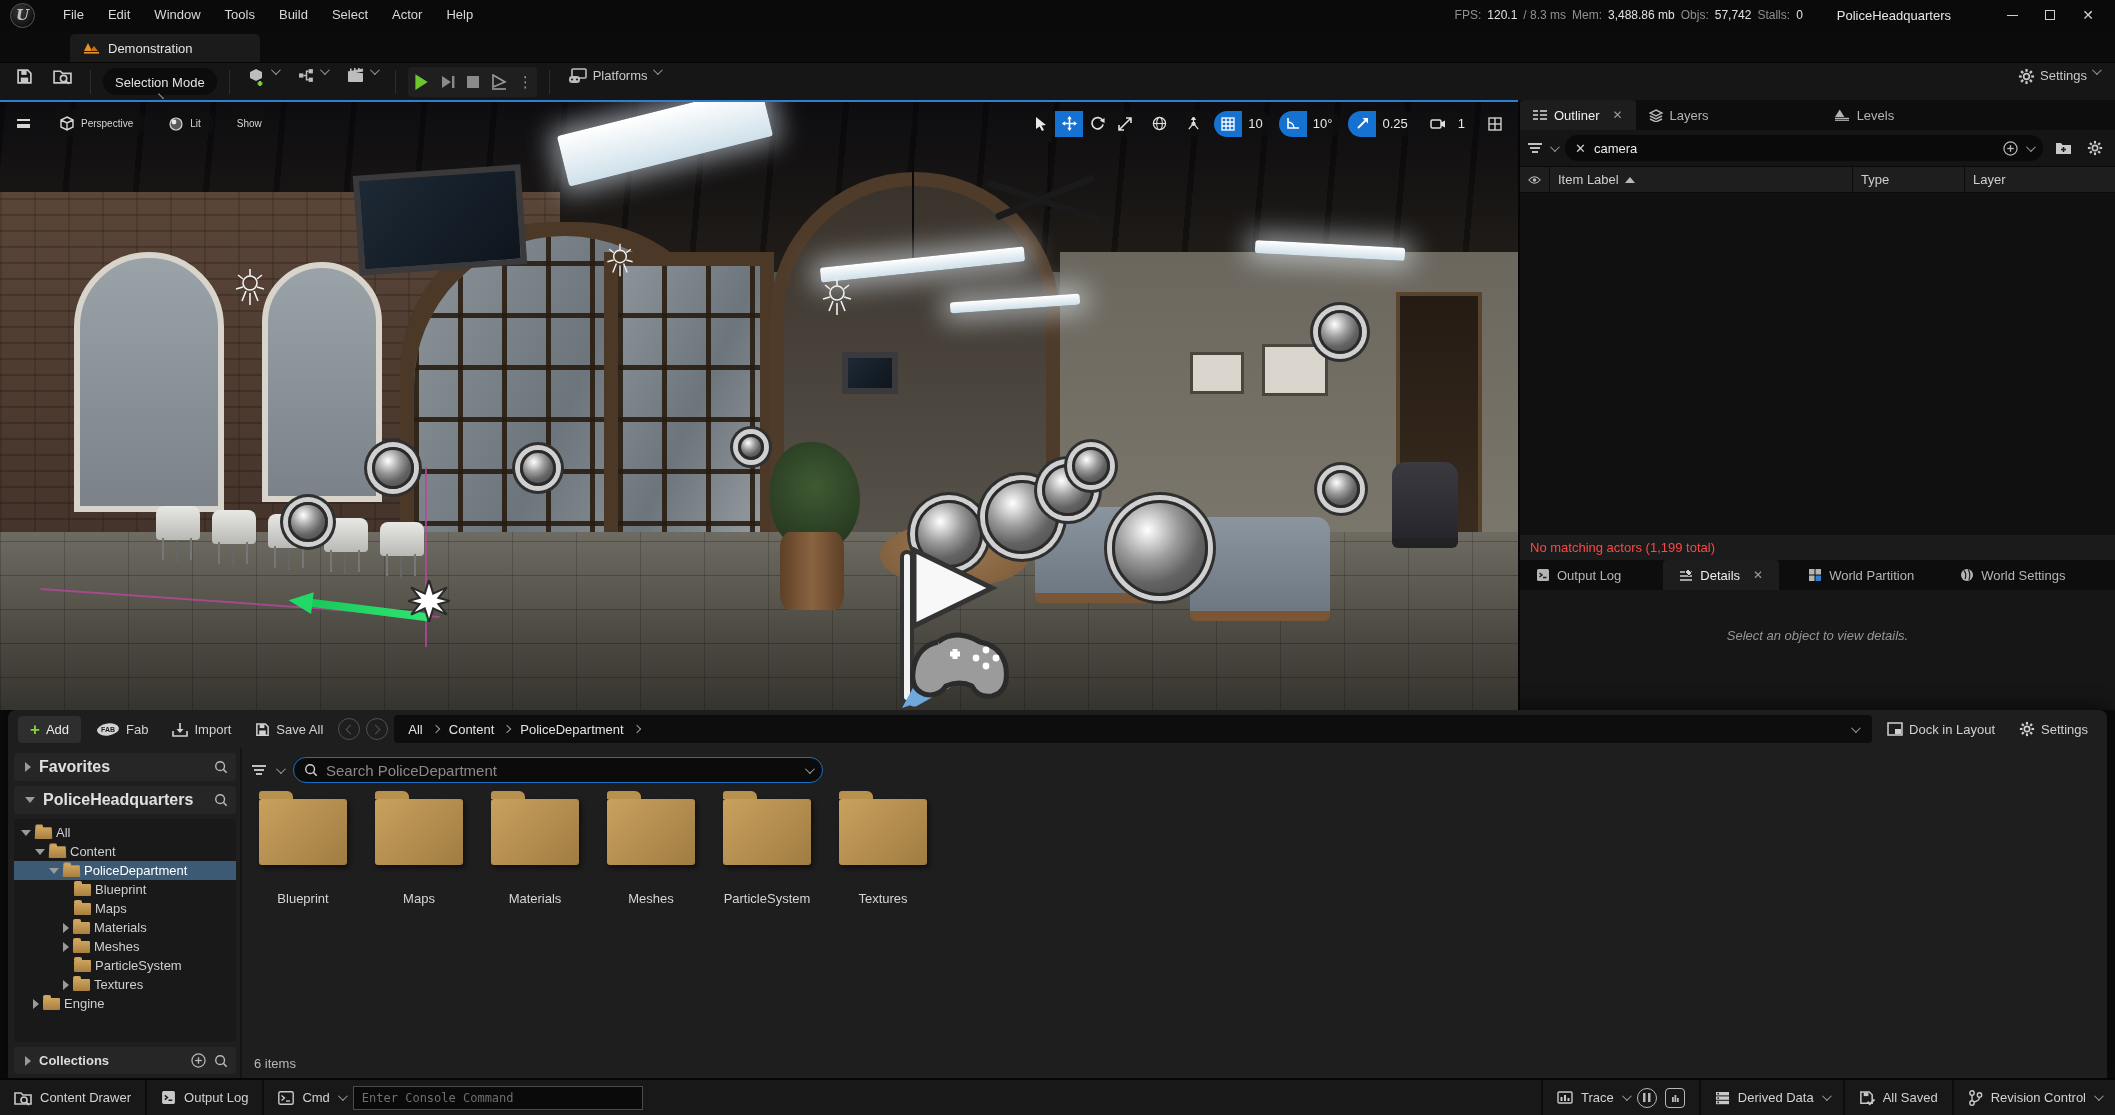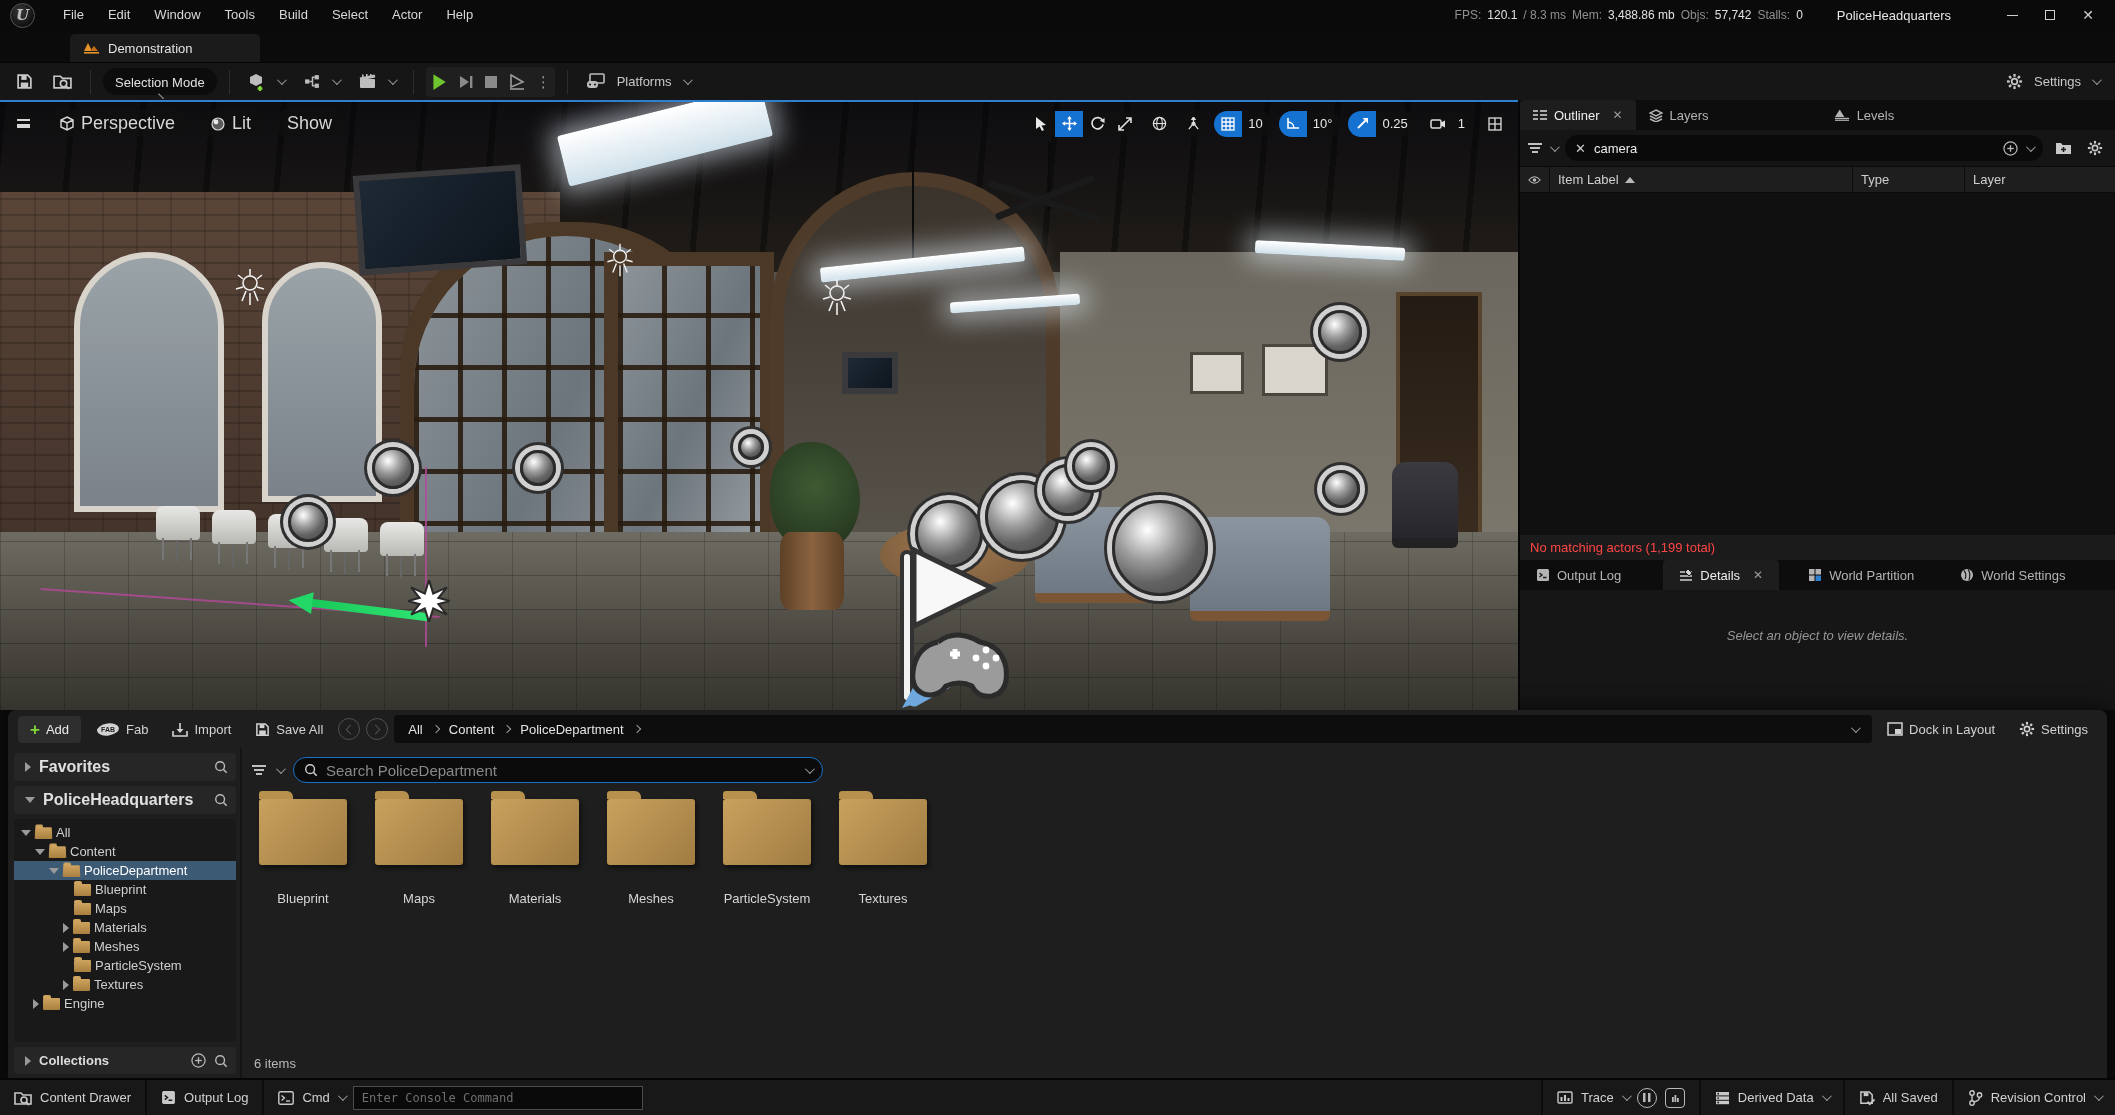--- a/index.html
+++ b/index.html
@@ -18,21 +18,21 @@
   .winbtn { width:34px; height:26px; display:flex; align-items:center; justify-content:center; color:#cfcfcf; font-size:14px; }
   .winbtn .sq { width:10px; height:10px; border:1px solid #cfcfcf; }
   .winbtn .mn { width:11px; height:1px; background:#cfcfcf; }
 
   
   .tabrow { height:32px; background:#0b0b0b; display:flex; align-items:flex-end; padding-left:52px; flex:0 0 auto;margin-left:18px; }
   .leveltab { height:28px; min-width:190px; background:#1b1b1b; border-radius:5px 5px 0 0; display:flex; align-items:center; gap:8px; padding:0 14px; color:#e3e3e3; }
 
   
   .toolbar { height:38px; background:#161616; display:flex; align-items:center; padding:0 10px; gap:8px; flex:0 0 auto; border-top:1px solid #050505; }
-  .tbtn { height:28px; display:flex; align-items:center; gap:11px; padding:0 6px; border-radius:4px; color:#c8c8c8; }
+  .tbtn { height:28px; display:flex; align-items:flex-start; gap:5px; padding:0 6px; border-radius:4px; color:#c8c8c8; }
   .vsep { width:1px; height:24px; background:#2c2c2c; margin:0 4px; }
   .modebtn { background:#0c0c0c; border-radius:14px; height:27px; display:flex; align-items:center; gap:7px; padding:0 12px; color:#e2e2e2;flex-direction:column; }
   .playgroup { background:#1f1f1f; border-radius:4px; display:flex; align-items:center; height:30px; padding:0 4px; gap:10px; }
   .chev { width:7px; height:7px; border-right:1.5px solid #9a9a9a; border-bottom:1.5px solid #9a9a9a; transform:rotate(45deg) translateY(-2px); display:inline-block; }
   .chev-r { transform:rotate(-45deg); }
   svg.ic { display:block; }
 
   
   .main { height:610px; display:flex; flex:0 0 auto; }
 
@@ -84,21 +84,21 @@
   .plant { position:absolute; background:radial-gradient(circle at 50% 40%, #3f5a33, #1f2f1a); border-radius:45% 55% 50% 50%; }
   .barrel { position:absolute; background:linear-gradient(90deg,#5d4026,#8a6340,#5d4026); border-radius:10px/16px; }
   .sphere { position:absolute; border-radius:50%;
     background:radial-gradient(circle at 36% 30%, #ffffff 0%, #d9d9d9 14%, #9c9c9c 36%, #636363 62%, #474747 100%);
     border:3px solid #2b2b2b; box-shadow:0 0 0 5px #d0d0d0, 0 0 0 8px #2f2f2f; }
   .gizmo-arrow { position:absolute; height:8px; background:linear-gradient(90deg,#19c95a,#2fe473); transform:rotate(7deg); }
   .gizmo-arrow::before { content:""; position:absolute; left:-22px; top:-7px; border-right:24px solid #22d866; border-top:11px solid transparent; border-bottom:11px solid transparent; }
 
   
   .vp-tl { position:absolute; left:10px; top:8px; display:flex; gap:10px; align-items:center; }
-  .pill { background:rgba(16,16,16,.72); border-radius:14px; height:27px; display:flex; align-items:center; gap:7px; padding:0 13px; color:#d6d6d6; font-size:18px; }
+  .pill { background:rgba(16,16,16,.72); border-radius:14px; height:27px; display:flex; align-items:center; gap:7px; padding:0 13px; color:#d6d6d6; font-size:10px; }
   .pill.round { width:27px; padding:0; justify-content:center; }
   .vp-tr { position:absolute; right:10px; top:8px; display:flex; gap:7px; align-items:center; }
   .seg { background:rgba(16,16,16,.72); border-radius:13px; height:26px; display:flex; align-items:center; overflow:hidden; }
   .seg .s { height:26px; min-width:28px; display:flex; align-items:center; justify-content:center; padding:0 6px; color:#dedede; }
   .seg .s.active { background:#1672d0; color:#fff; }
   .seg .val { padding:0 9px 0 6px; color:#e8e8e8; }
   .hamb { width:13px; height:9px; border-top:2px solid #d6d6d6; border-bottom:2px solid #d6d6d6; position:relative; }
   .hamb::after { content:""; position:absolute; left:0; top:2.5px; width:100%; height:2px; background:#d6d6d6; }
 
   

